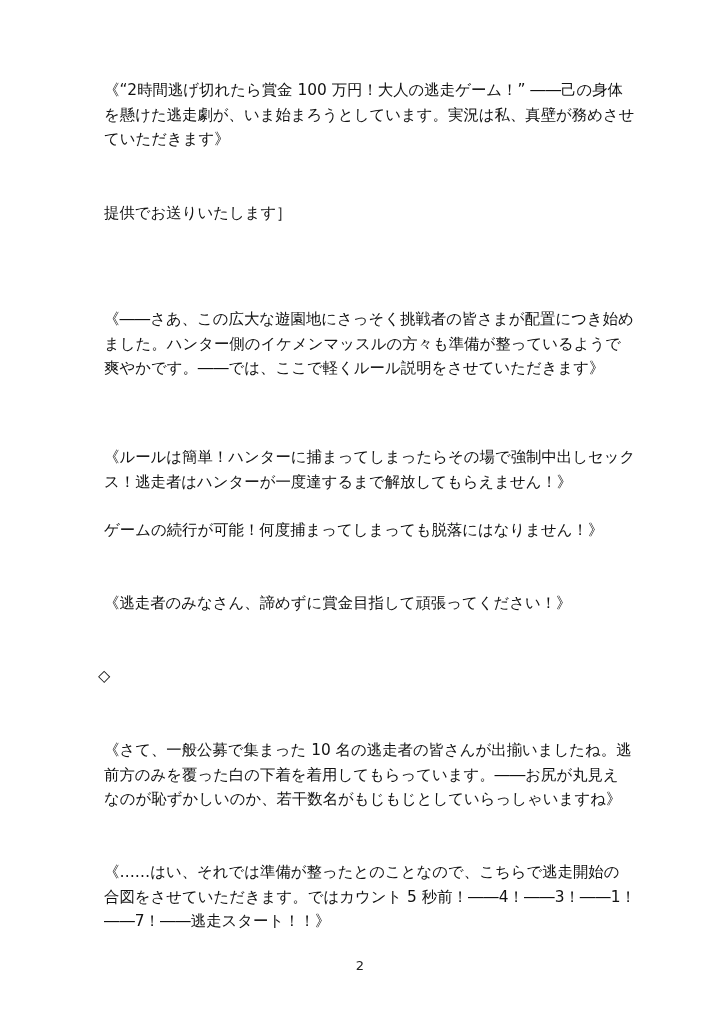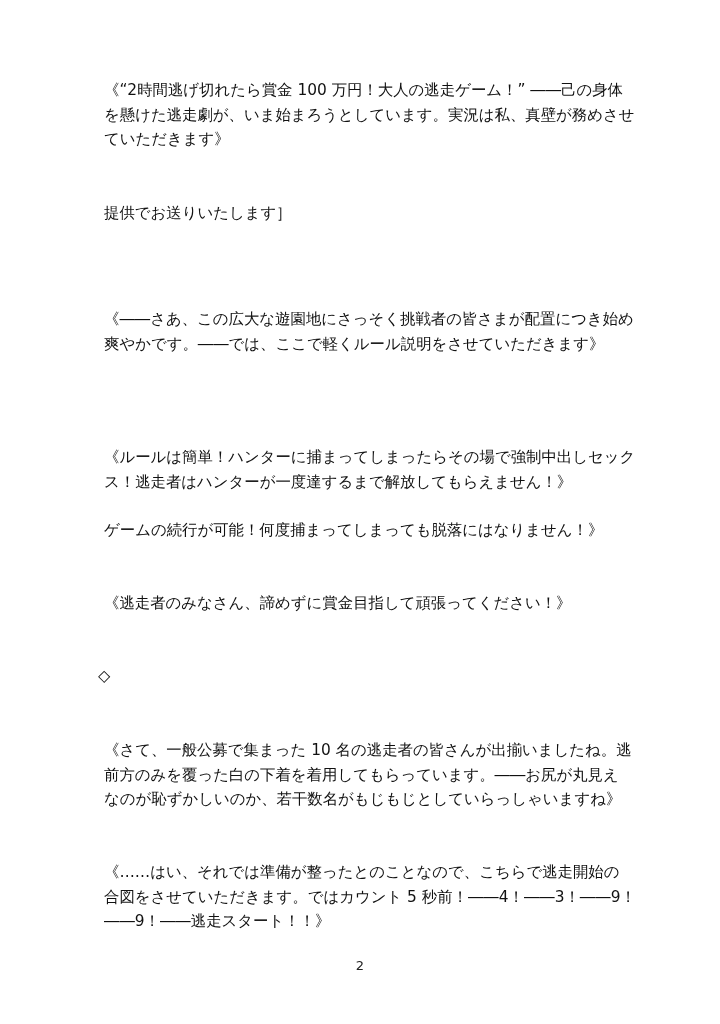--- a/index.html
+++ b/index.html
@@ -21,20 +21,21 @@
     <span class="line">を懸けた逃走劇が、いま始まろうとしています。実況は私、真壁が務めさせ</span>
     <span class="line">ていただきます》</span>
   </div>
 
   <div class="para" style="top:123px">
     <span class="line">提供でお送りいたします］</span>
   </div>
 
   <div class="para" style="top:229px">
     <span class="line">《――さあ、この広大な遊園地にさっそく挑戦者の皆さまが配置につき始め</span>
+    <span class="line">ました。ハンター側のイケメンマッスルの方々も準備が整っているようで</span>
     <span class="line">爽やかです。――では、ここで軽くルール説明をさせていただきます》</span>
   </div>
 
   <div class="para" style="top:367px">
     <span class="line">《ルールは簡単！ハンターに捕まってしまったらその場で強制中出しセック</span>
     <span class="line">ス！逃走者はハンターが一度達するまで解放してもらえません！》</span>
   </div>
 
   <div class="para" style="top:440px">
     <span class="line">ゲームの続行が可能！何度捕まってしまっても脱落にはなりません！》</span>
@@ -47,19 +48,19 @@
   <div class="diamond" style="top:588px">◇</div>
 
   <div class="para" style="top:660px">
     <span class="line">《さて、一般公募で集まった 10 名の逃走者の皆さんが出揃いましたね。逃</span>
     <span class="line">前方のみを覆った白の下着を着用してもらっています。――お尻が丸見え</span>
     <span class="line">なのが恥ずかしいのか、若干数名がもじもじとしていらっしゃいますね》</span>
   </div>
 
   <div class="para" style="top:782px">
     <span class="line">《……はい、それでは準備が整ったとのことなので、こちらで逃走開始の</span>
-    <span class="line">合図をさせていただきます。ではカウント 5 秒前！――4！――3！――9！</span>
-    <span class="line">――9！――逃走スタート！！》</span>
+    <span class="line">合図をさせていただきます。ではカウント 5 秒前！――4！――3！――1！</span>
+    <span class="line">――7！――逃走スタート！！》</span>
   </div>
 
 </div>
 
 <div class="page-number">2</div>
 
 </body></html>

